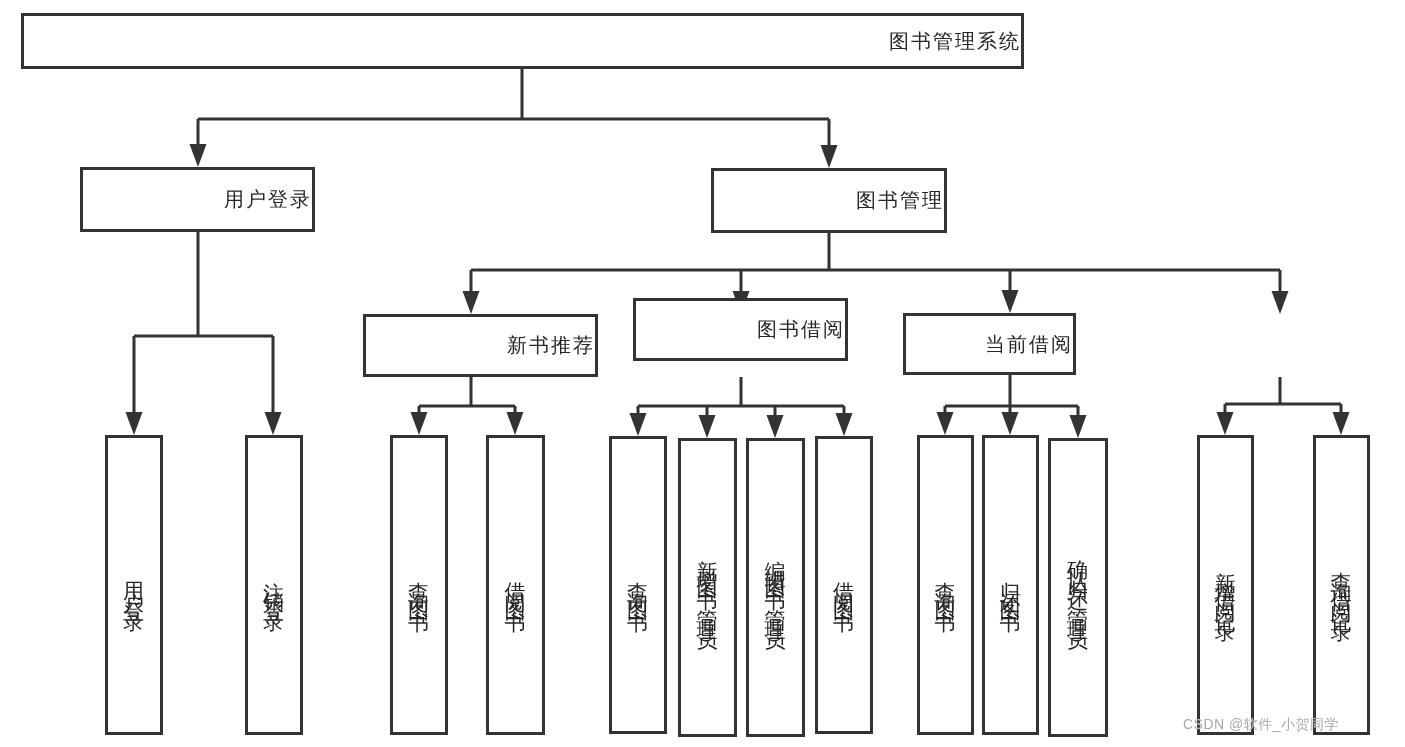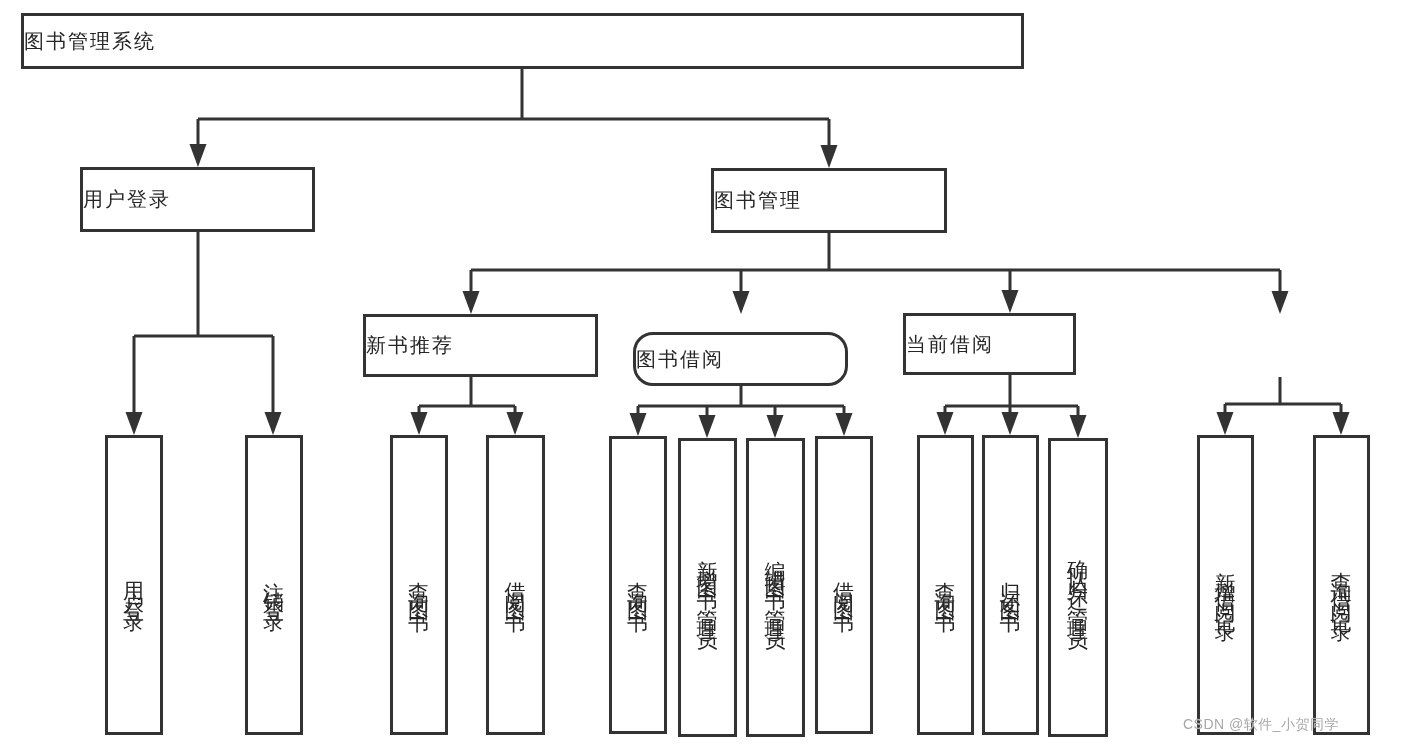--- a/index.html
+++ b/index.html
@@ -3,21 +3,21 @@
 <meta charset="utf-8">
 <style>
   html,body{margin:0;padding:0;background:#ffffff;}
   body{font-family:"Liberation Sans","DejaVu Sans",sans-serif;}
   .canvas{
     position:relative;width:1405px;height:747px;background:#ffffff;overflow:hidden;
   }
   .wires{position:absolute;left:0;top:0;width:1405px;height:747px;}
   .node{
     position:absolute;box-sizing:border-box;border:3px solid #333333;background:#ffffff;
-    display:flex;align-items:center;justify-content:flex-start;
+    display:flex;align-items:center;justify-content:flex-end;
     color:#262626;
   }
   .h-label{font-size:20px;letter-spacing:2px;white-space:nowrap;}
   .root-label{font-size:20px;letter-spacing:2px;}
   .leaf{
     position:absolute;box-sizing:border-box;border:3px solid #333333;background:#ffffff;
     display:flex;align-items:center;justify-content:center;color:#262626;
   }
   .v-label{
     writing-mode:vertical-rl;text-orientation:mixed;
@@ -81,21 +81,21 @@
   <div class="node" style="left:80px;top:167px;width:235px;height:65px;">
     <span class="h-label">用户登录</span>
   </div>
   <div class="node" style="left:711px;top:168px;width:236px;height:65px;">
     <span class="h-label">图书管理</span>
   </div>
 
   <div class="node" style="left:363px;top:314px;width:235px;height:63px;">
     <span class="h-label">新书推荐</span>
   </div>
-  <div class="node" style="left:633px;top:332px;width:215px;height:54px;border-radius:20px;">
+  <div class="node" style="left:633px;top:298px;width:215px;height:63px;">
     <span class="h-label">图书借阅</span>
   </div>
   <div class="node" style="left:903px;top:313px;width:173px;height:62px;">
     <span class="h-label">当前借阅</span>
   </div>
 
   <div class="leaf" style="left:105px;top:435px;width:58px;height:300px;">
     <span class="v-label">用户登录</span>
   </div>
   <div class="leaf" style="left:245px;top:435px;width:58px;height:300px;">

